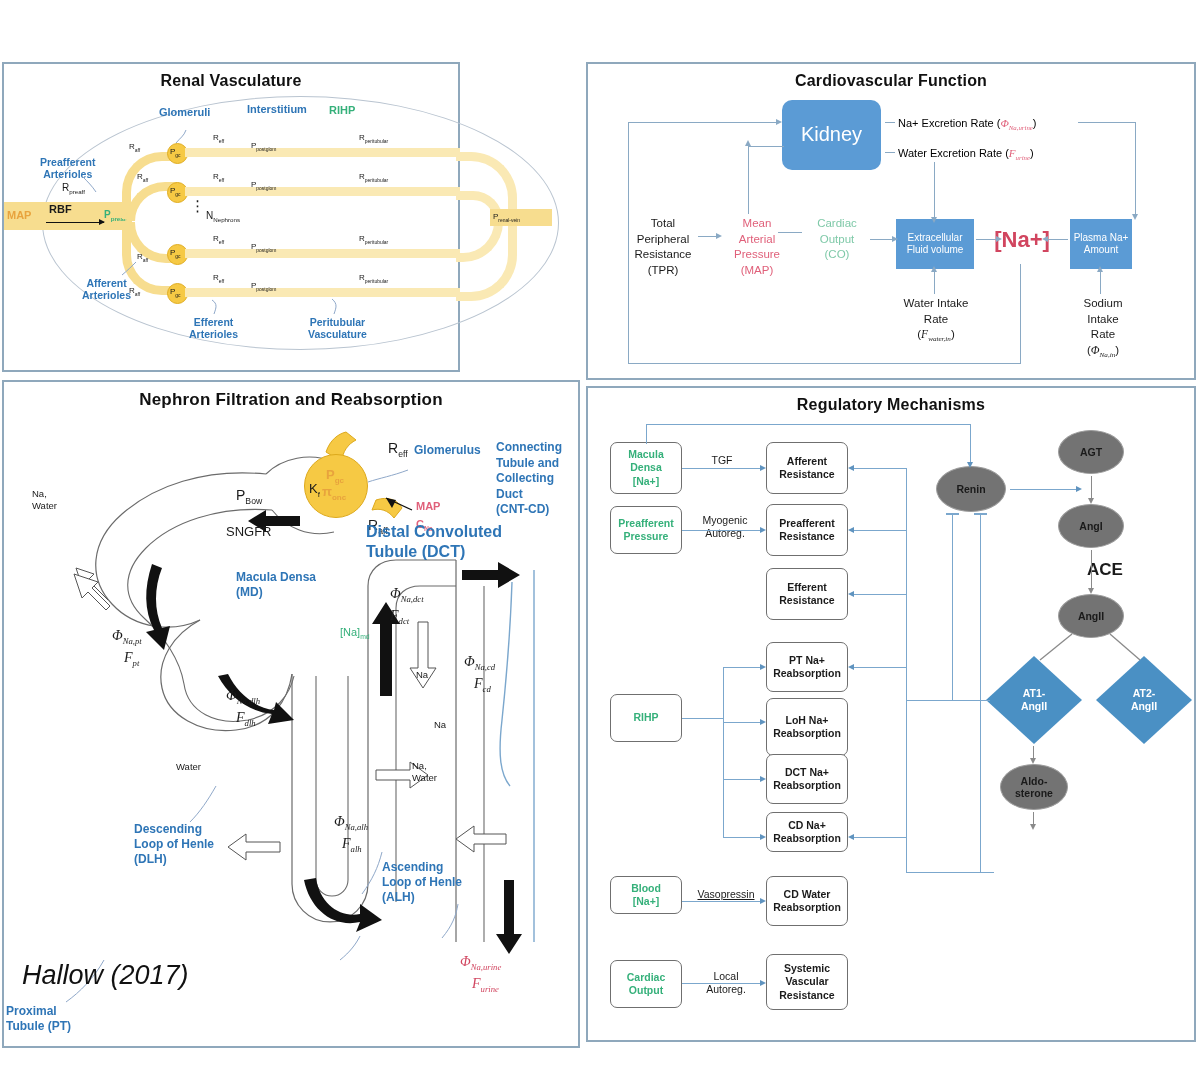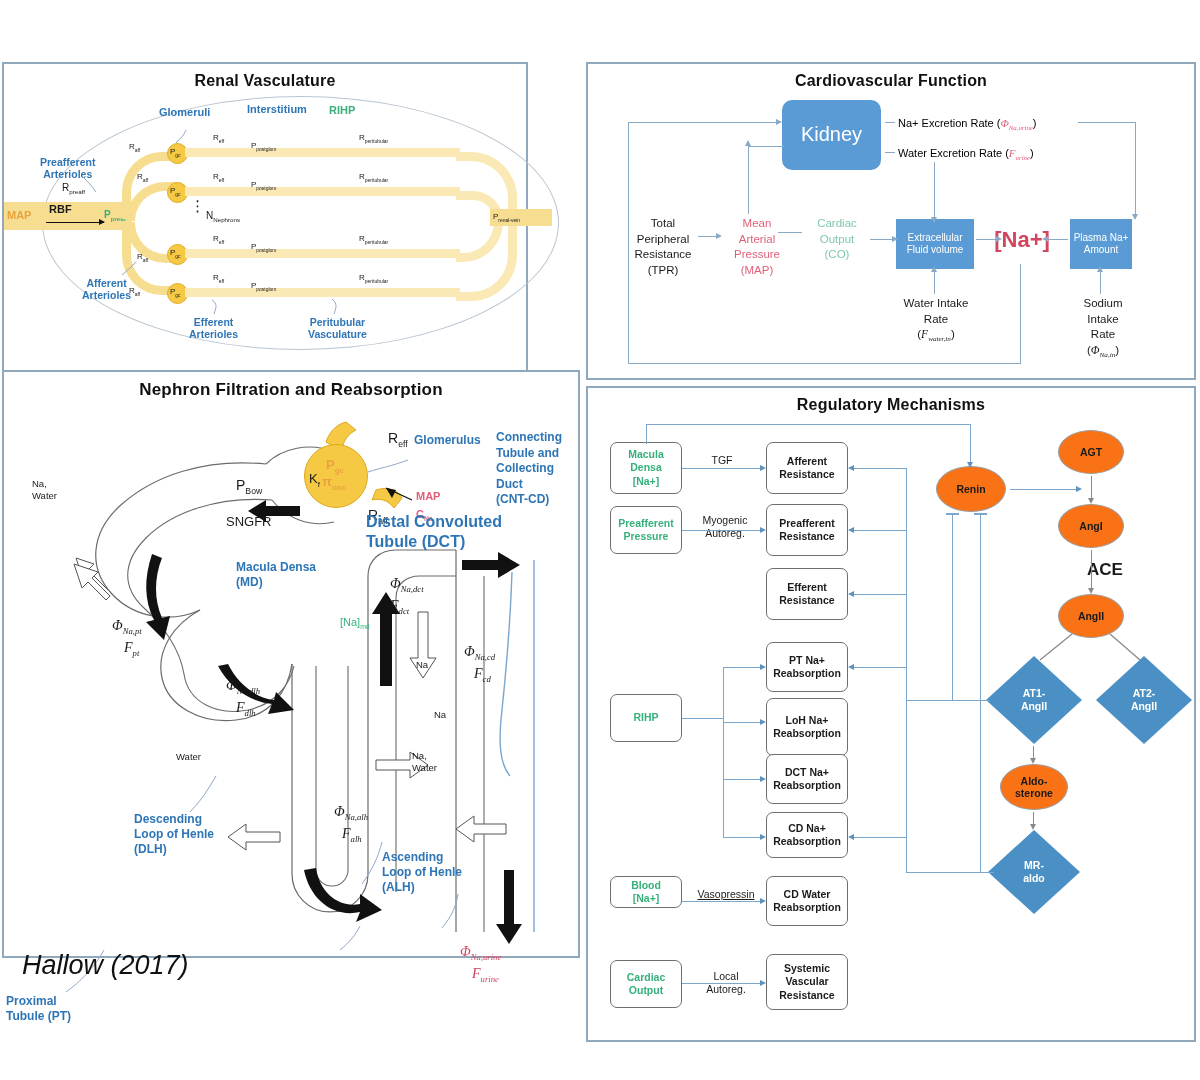--- a/index.html
+++ b/index.html
@@ -3,22 +3,22 @@
 <meta charset="utf-8">
 <style>
   html,body{margin:0;padding:0;background:#ffffff;}
   body{width:1200px;height:1080px;position:relative;overflow:hidden;
        font-family:"Liberation Sans",sans-serif;}
 
   .canvas{position:absolute;left:0;top:0;width:1200px;height:1080px;background:#fff;}
 
   
   .panel{position:absolute;background:#fff;border:2px solid #8fa8bc;box-sizing:border-box;}
-  #panel-vasc{left:2px;   top:62px;  width:526px; height:310px;}
-  #panel-neph{left:2px;   top:370px; width:578px; height:588px;}
+  #panel-vasc{left:2px;   top:62px;  width:458px; height:310px;}
+  #panel-neph{left:2px;   top:380px; width:578px; height:668px;}
   #panel-cardio{left:586px;top:62px;  width:610px; height:318px;}
   #panel-reg{left:586px;  top:386px; width:610px; height:656px;}
 
   .ptitle{position:absolute;left:0;right:0;text-align:center;font-weight:bold;
           color:#111;letter-spacing:.2px;}
   #t-vasc{top:8px;font-size:16px;}
   #t-neph{top:8px;font-size:17px;}
   #t-cardio{top:8px;font-size:16px;}
   #t-reg{top:8px;font-size:16px;}
 
@@ -73,21 +73,21 @@
   .ar-u::after{content:"";position:absolute;top:-6px;left:-3.2px;
       border-bottom:6px solid #8aa9c4;border-left:3.5px solid transparent;border-right:3.5px solid transparent;}
   .ar-d::after{content:"";position:absolute;bottom:-6px;left:-3.2px;
       border-top:6px solid #8aa9c4;border-left:3.5px solid transparent;border-right:3.5px solid transparent;}
 
   
   .rbox{position:absolute;border:1.2px solid #6f6f6f;border-radius:7px;background:#fff;
         display:flex;align-items:center;justify-content:center;text-align:center;
         font-size:10.5px;line-height:1.25;font-weight:bold;color:#1a1a1a;box-sizing:border-box;}
   .rbox.greenlbl{color:#35b07a;}
-  .ell{position:absolute;border-radius:50%;background:#f97316;border:1px solid #9c9c9c;
+  .ell{position:absolute;border-radius:50%;background:#737373;border:1px solid #9c9c9c;
        display:flex;align-items:center;justify-content:center;text-align:center;
        font-size:10.5px;font-weight:bold;color:#1a1a1a;line-height:1.15;box-sizing:border-box;}
   .diam{position:absolute;background:#4a90c4;display:flex;align-items:center;
         justify-content:center;text-align:center;color:#fff;font-size:10.5px;
         font-weight:bold;line-height:1.2;box-sizing:border-box;
         clip-path:polygon(50% 0,100% 50%,50% 100%,0 50%);}
   .rline{position:absolute;background:#7ba7cd;}
   .rline.h{height:1.3px;}
   .rline.v{width:1.3px;}
   .gline{position:absolute;background:#8a8a8a;}
@@ -442,21 +442,21 @@
 
   <div class="rbox greenlbl" style="left:22px;top:54px;width:72px;height:52px;">
     <div><span>Macula</span><br><span>Densa</span><br><span>[Na+]</span></div>
   </div>
   <div class="rbox greenlbl" style="left:22px;top:118px;width:72px;height:48px;">
     <div><span>Preafferent</span><br><span>Pressure</span></div>
   </div>
   <div class="rbox greenlbl" style="left:22px;top:306px;width:72px;height:48px;">
     <div><span>RIHP</span></div>
   </div>
-  <div class="rbox greenlbl" style="left:22px;top:488px;width:72px;height:32px;">
+  <div class="rbox greenlbl" style="left:22px;top:488px;width:72px;height:38px;">
     <div><span>Blood</span><br><span>[Na+]</span></div>
   </div>
   <div class="rbox greenlbl" style="left:22px;top:572px;width:72px;height:48px;">
     <div><span>Cardiac</span><br><span>Output</span></div>
   </div>
 
   <div class="rlbl" style="left:112px;top:66px;width:44px;">TGF</div>
   <div class="rlbl" style="left:100px;top:126px;width:74px;">
     <span>Myogenic</span><br><span>Autoreg.</span>
   </div>
@@ -476,21 +476,21 @@
   </div>
   <div class="rbox" style="left:178px;top:254px;width:82px;height:50px;">
     <div><span>PT Na+</span><br><span>Reabsorption</span></div>
   </div>
   <div class="rbox" style="left:178px;top:310px;width:82px;height:58px;">
     <div><span>LoH Na+</span><br><span>Reabsorption</span></div>
   </div>
   <div class="rbox" style="left:178px;top:366px;width:82px;height:50px;">
     <div><span>DCT Na+</span><br><span>Reabsorption</span></div>
   </div>
-  <div class="rbox" style="left:178px;top:424px;width:82px;height:46px;">
+  <div class="rbox" style="left:178px;top:424px;width:82px;height:40px;">
     <div><span>CD Na+</span><br><span>Reabsorption</span></div>
   </div>
   <div class="rbox" style="left:178px;top:488px;width:82px;height:50px;">
     <div><span>CD Water</span><br><span>Reabsorption</span></div>
   </div>
   <div class="rbox" style="left:178px;top:566px;width:82px;height:56px;">
     <div><span>Systemic</span><br><span>Vascular</span><br><span>Resistance</span></div>
   </div>
 
   <div class="ell" style="left:348px;top:78px;width:70px;height:46px;">Renin</div>
@@ -500,23 +500,20 @@
   <div class="rlbl" id="ace-lbl" style="left:494px;top:172px;width:46px;">ACE</div>
 
   <div class="diam" style="left:398px;top:268px;width:96px;height:88px;">
     <div><span>AT1-</span><br><span>AngII</span></div>
   </div>
   <div class="diam" style="left:508px;top:268px;width:96px;height:88px;">
     <div><span>AT2-</span><br><span>AngII</span></div>
   </div>
   <div class="ell" style="left:412px;top:376px;width:68px;height:46px;">
     <div><span>Aldo-</span><br><span>sterone</span></div>
-  </div>
-  <div class="diam" style="left:400px;top:442px;width:92px;height:84px;">
-    <div><span>MR-</span><br><span>aldo</span></div>
   </div>
 
   <div class="rline h ar2-r" style="left:94px;top:80px;width:78px;"></div>
 
   <div class="rline h ar2-r" style="left:94px;top:142px;width:78px;"></div>
 
   <div class="rline h" style="left:94px;top:330px;width:42px;"></div>
   <div class="rline v" style="left:135px;top:279px;height:170px;"></div>
   <div class="rline h ar2-r" style="left:135px;top:279px;width:37px;"></div>
   <div class="rline h ar2-r" style="left:135px;top:334px;width:37px;"></div>

